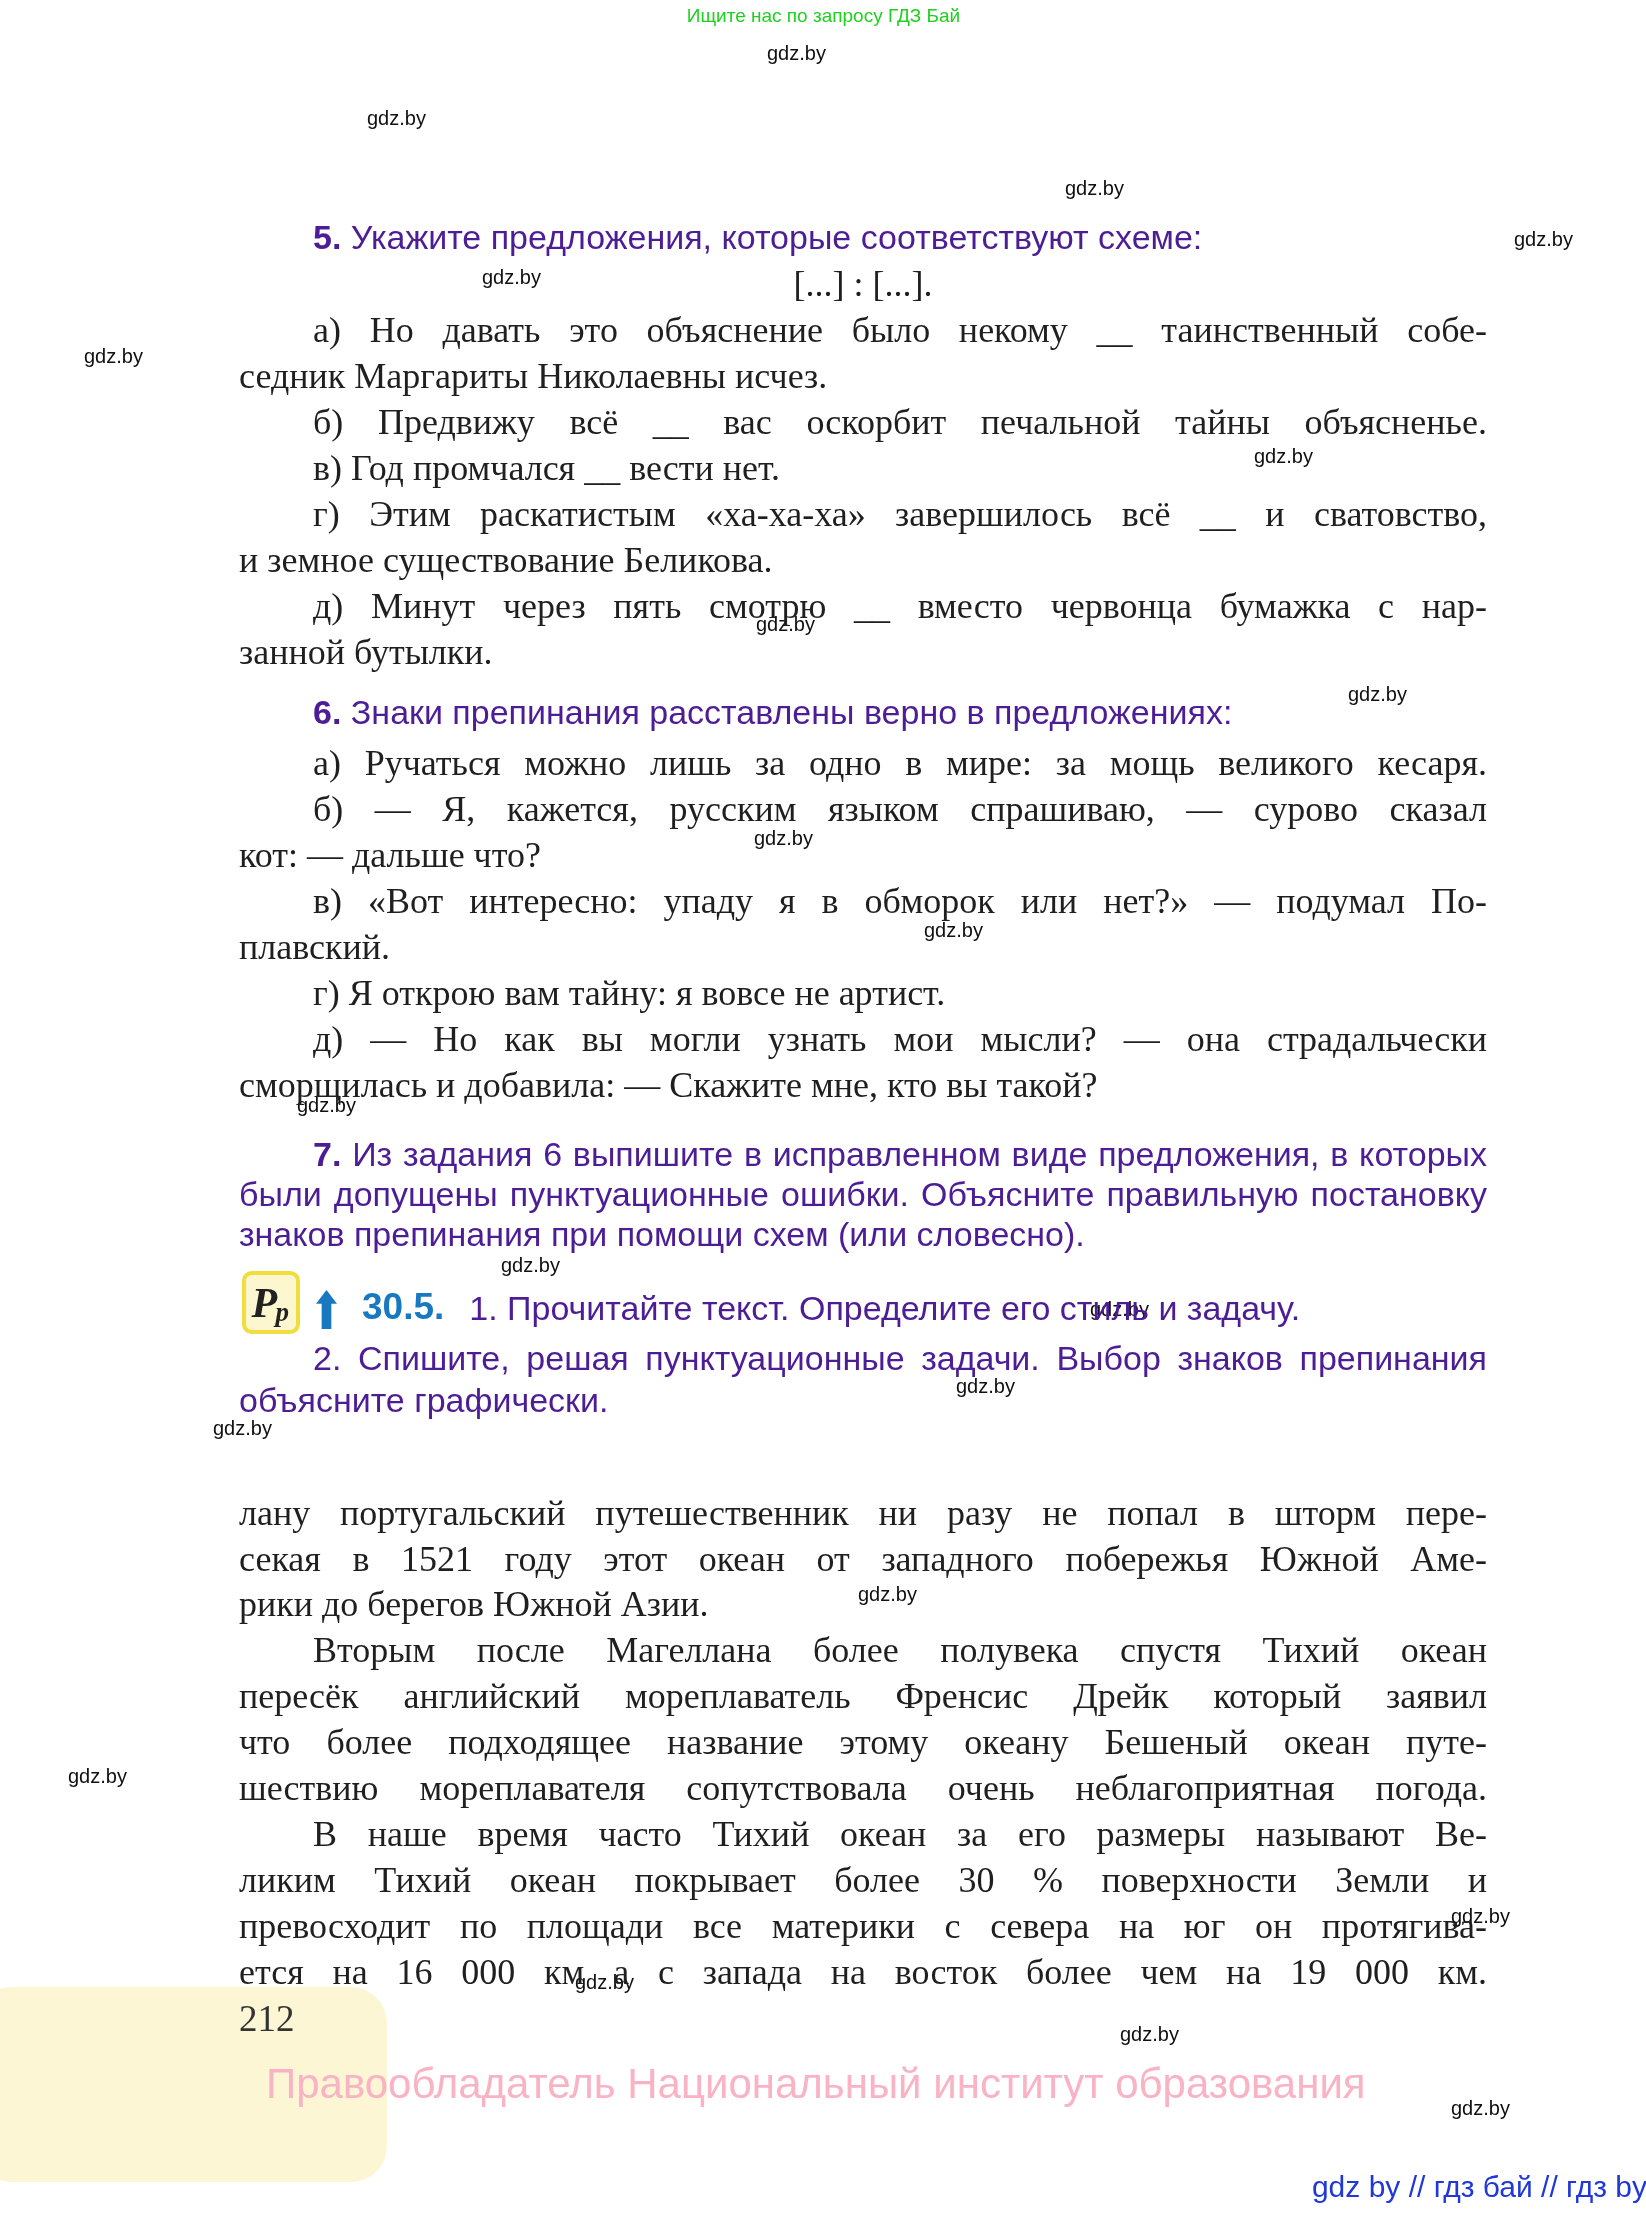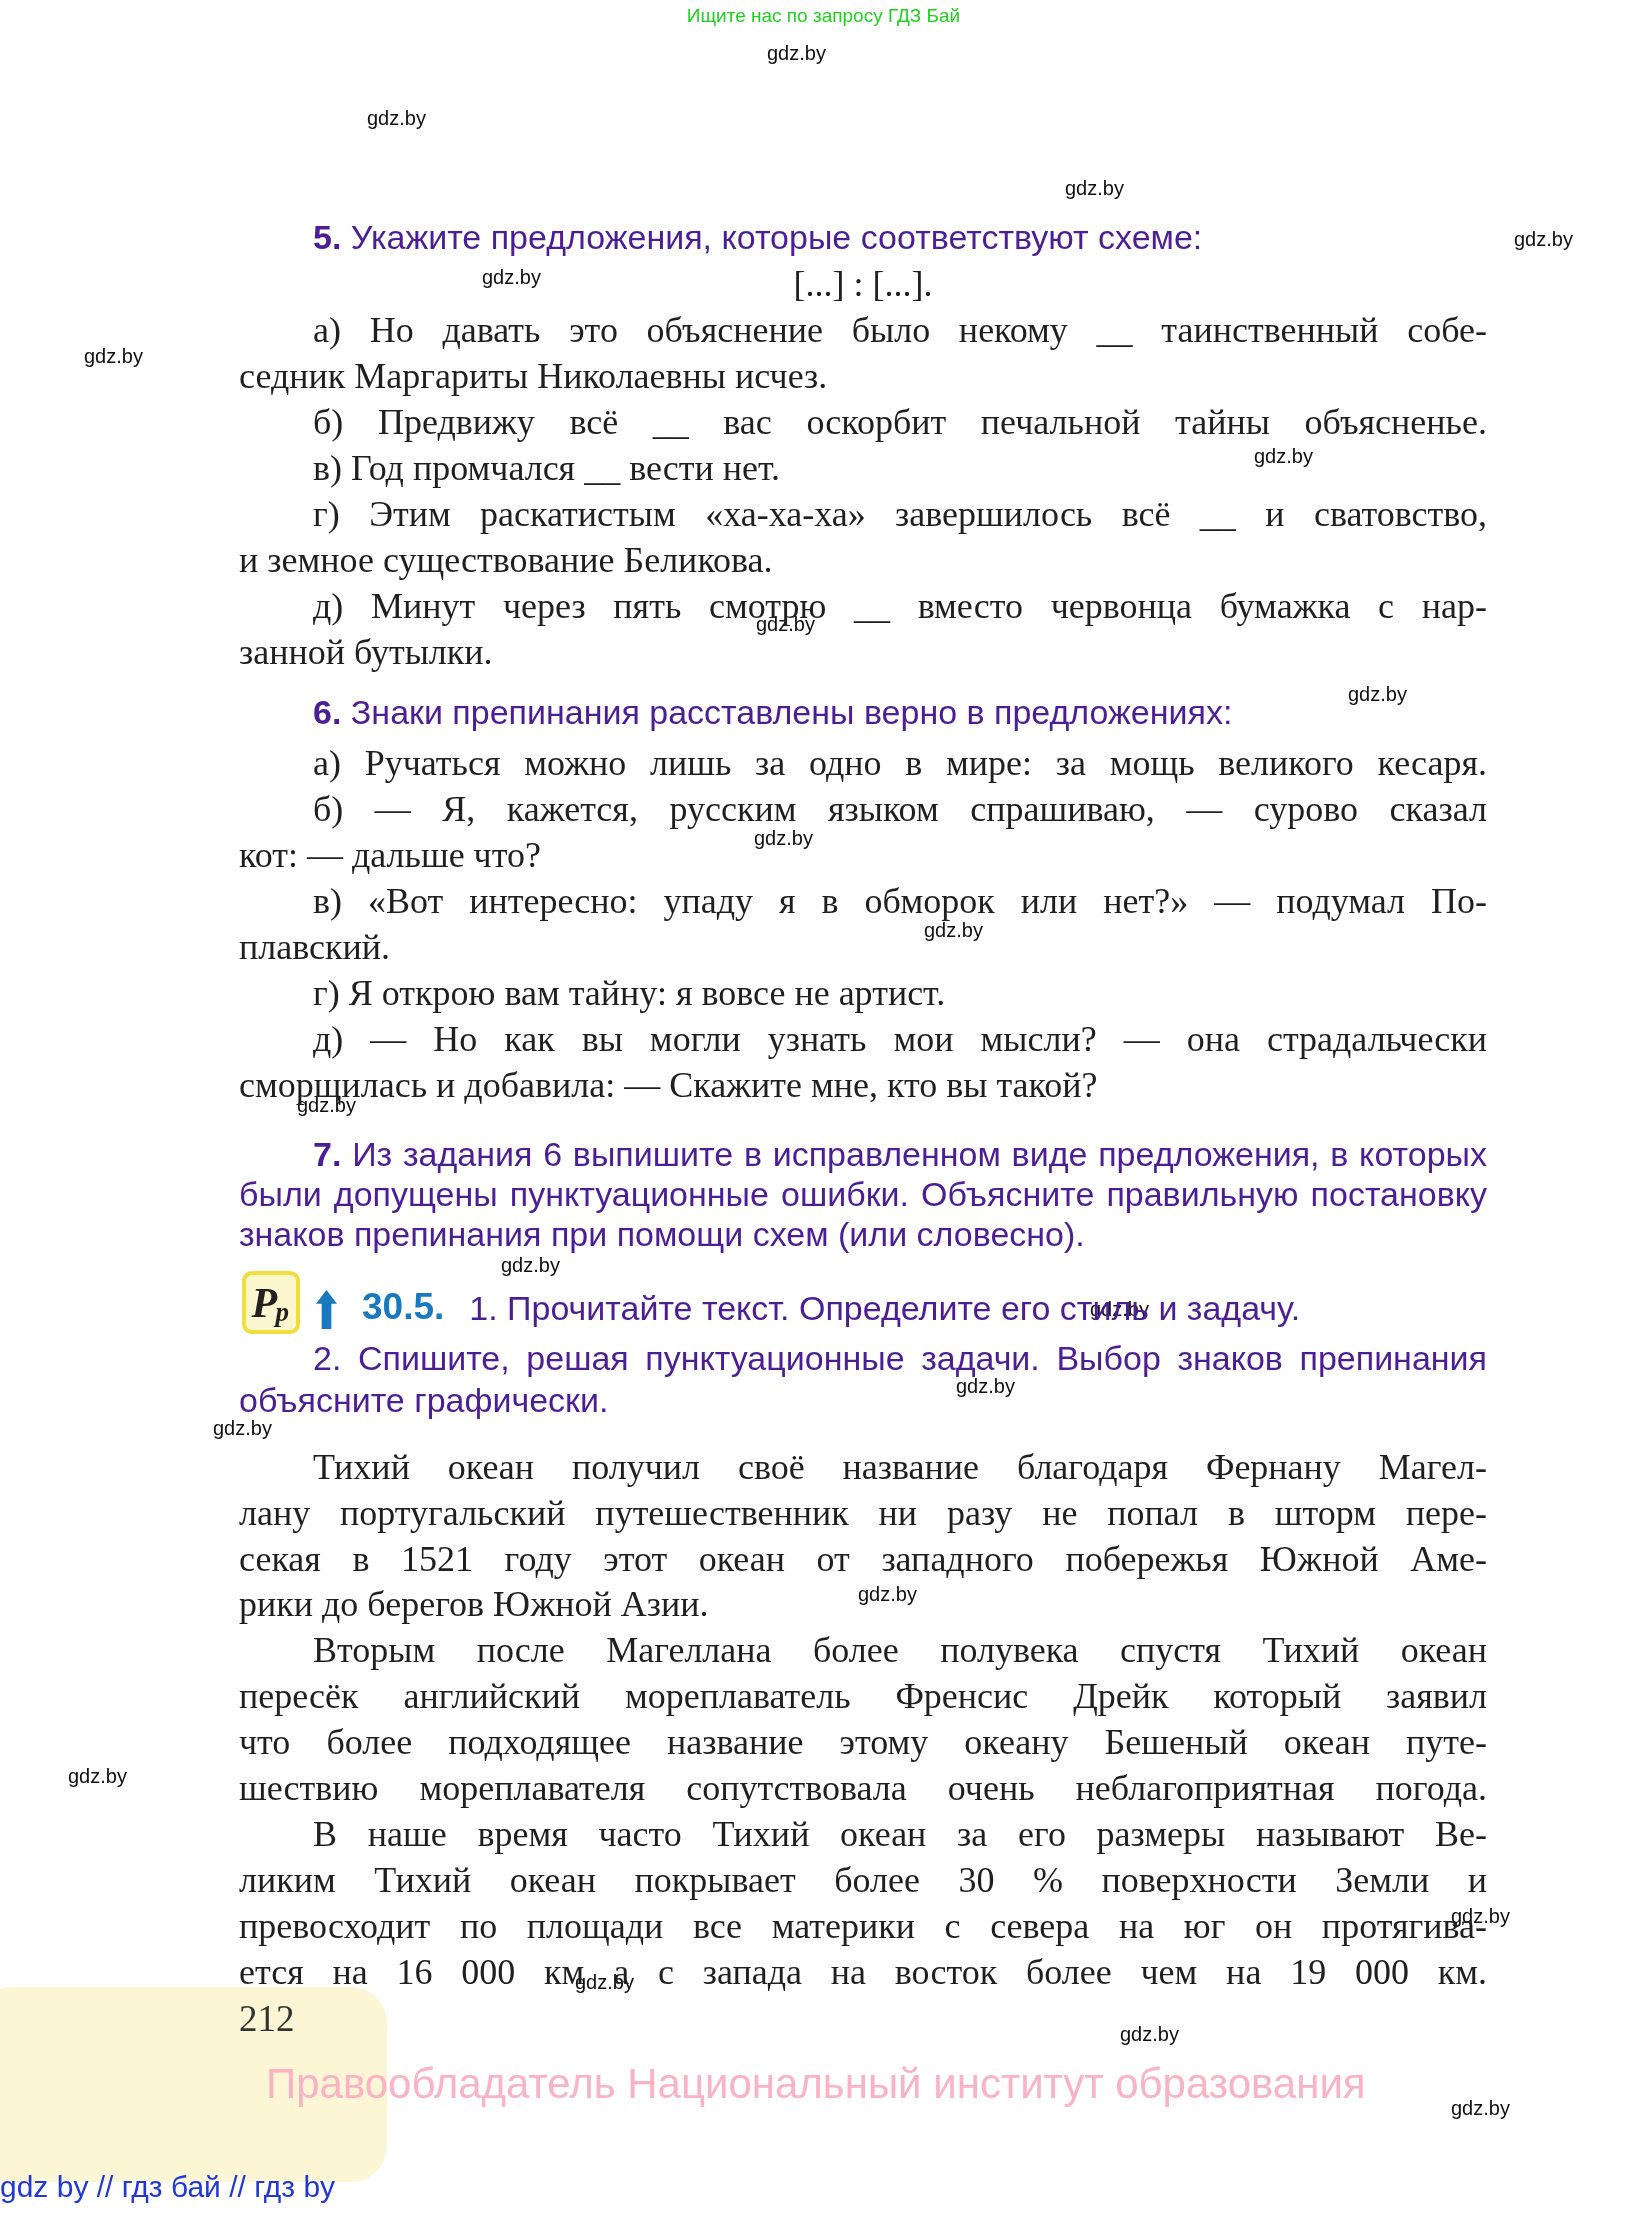--- a/index.html
+++ b/index.html
@@ -26,21 +26,21 @@
   .rr-big{font-family:"Liberation Serif",serif;font-style:italic;font-weight:700;font-size:42px;color:#222;}
   .rr-small{font-family:"Liberation Serif",serif;font-style:italic;font-weight:700;font-size:27px;color:#222;
         position:relative;top:9.7px;left:-1.6px;}
   
   .yellow-box{position:absolute;left:-24px;top:1987px;width:411px;height:195px;
         background:#fcf6d5;border-radius:36px;}
   .page-number{position:absolute;left:239px;top:1997px;
         font-family:"Liberation Serif",serif;font-size:37px;color:#333;}
   .copyright{position:absolute;left:266px;top:2060px;width:1128px;
         font-size:42px;color:#f9b3c4;}
-  .footer-links{position:absolute;left:0;right:0;top:2170px;text-align:left;
+  .footer-links{position:absolute;left:0;right:0;top:2170px;text-align:right;
         font-size:30px;color:#2038d8;}
 </style>
 </head>
 <body>
 
 <div class="page">
 
   <div class="green-banner">Ищите нас по запросу ГДЗ Бай</div>
 
   <span class="wm" style="left:767px;top:42px">gdz.by</span>
@@ -101,21 +101,20 @@
   <div class="ln task-line" style="left:316px;top:1286px">
     <span class="arrow-icon"><svg width="21" height="39" viewBox="0 0 26 48">
           <path d="M13 0 L26 17 H19 V48 H7 V17 H0 Z" fill="#1879c0"></path>
         </svg></span>
     <span class="blue-num">30.5.</span>
     <span class="san">1. Прочитайте текст. Определите его стиль и задачу.</span>
   </div>
   <div class="ln san j" style="left:313px;top:1339px">2. Спишите, решая пунктуационные задачи. Выбор знаков препинания</div>
   <div class="ln san" style="left:239px;top:1381px">объясните графически.</div>
 
-  <div class="ln ser j" style="left:313px;top:1447px">Тихий океан получил своё название благодаря Фернану Магел-</div>
   <div class="ln ser j" style="left:239px;top:1493px">лану португальский путешественник ни разу не попал в шторм пере-</div>
   <div class="ln ser j" style="left:239px;top:1539px">секая в 1521 году этот океан от западного побережья Южной Аме-</div>
   <div class="ln ser" style="left:239px;top:1584px">рики до берегов Южной Азии.</div>
 
   <div class="ln ser j" style="left:313px;top:1630px">Вторым после Магеллана более полувека спустя Тихий океан</div>
   <div class="ln ser j" style="left:239px;top:1676px">пересёк английский мореплаватель Френсис Дрейк который заявил</div>
   <div class="ln ser j" style="left:239px;top:1722px">что более подходящее название этому океану Бешеный океан путе-</div>
   <div class="ln ser j" style="left:239px;top:1768px">шествию мореплавателя сопутствовала очень неблагоприятная погода.</div>
 
   <div class="ln ser j" style="left:313px;top:1814px">В наше время часто Тихий океан за его размеры называют Ве-</div>

